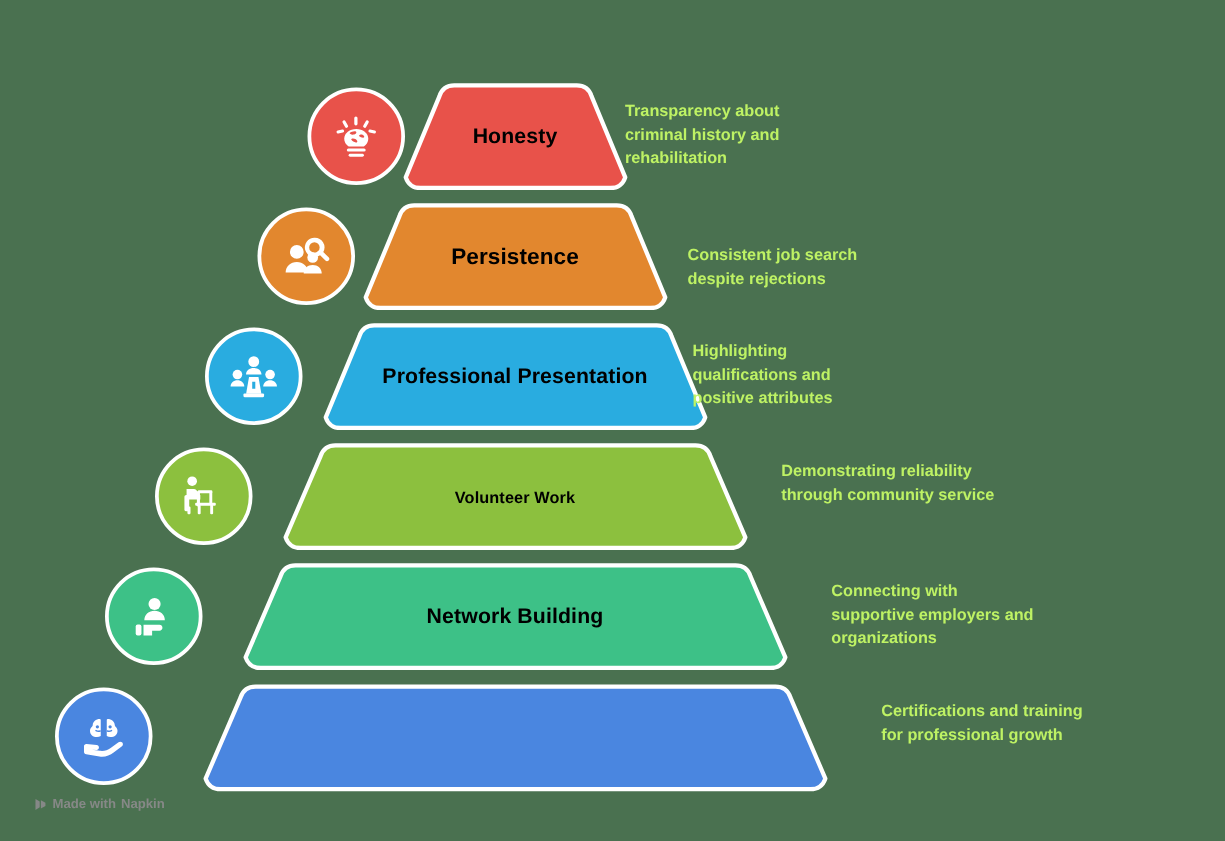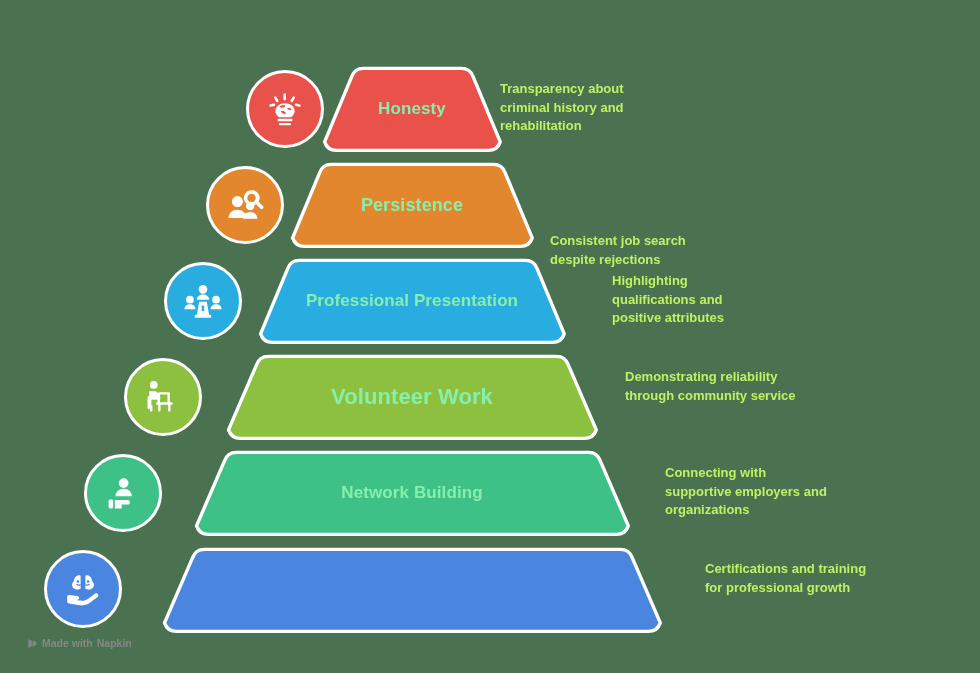--- a/index.html
+++ b/index.html
@@ -44,21 +44,21 @@
     display: block;
     overflow: visible;
   }
   .band-label {
     position: absolute;
     top: 0;
     left: 0;
     display: flex;
     align-items: center;
     justify-content: center;
-    color: #86efac;
+    color: #000000;
     font-weight: bold;
     letter-spacing: 0.1px;
     text-align: center;
     pointer-events: none;
     white-space: nowrap;
   }
   
   .caption {
     position: absolute;
     color: #bef264;
@@ -125,21 +125,21 @@
     <svg viewBox="0 0 64 64" width="44" height="44" aria-hidden="true">
       <g fill="#ffffff">
         <circle cx="21" cy="27" r="8"></circle>
         <path d="M8 51c0-7.2 5.8-12.2 13-12.2S34 43.8 34 51z"></path>
         <circle cx="39.5" cy="33.5" r="6.2"></circle>
         <path d="M29 52c0-5.8 4.7-9.8 10.5-9.8S50 46.2 50 52z"></path>
         <path d="M41.5 10.5a11.2 11.2 0 1 0 6.6 20.3l6.2 6.2a2.6 2.6 0 0 0 3.7-3.7l-6.2-6.2a11.2 11.2 0 0 0-10.3-16.6zm0 5.1a6.1 6.1 0 1 1 0 12.2 6.1 6.1 0 0 1 0-12.2z"></path>
       </g>
     </svg>
     </div>
-    <div class="caption" style="left: 550px; top: 195px; width: 170px; margin-top: 37px;">Consistent job search despite rejections</div>
+    <div class="caption" style="left: 550px; top: 195px; width: 170px;">Consistent job search despite rejections</div>
     <div class="band" style="left: 257.6px; top: 254.6px;">
       <svg width="308.8" height="92.8" viewBox="0 0 308.8 92.8">
         <path d="M 41.4 5.4 L 267.4 5.4 Q 276.4 5.4 279.2147557370253 13.94851742355848 L 306.2147557370253 78.85148257644153 Q 303.4 87.4 294.4 87.4 L 14.4 87.4 Q 5.4 87.4 2.5852442629746477 78.85148257644153 L 29.585244262974648 13.94851742355848 Q 32.4 5.4 41.4 5.4 Z" fill="#29ace0" stroke="#ffffff" stroke-width="3.4" stroke-linejoin="round"></path>
       </svg>
     </div>
     <div class="band-label" style="left: 263px; top: 260px; width: 298px; height: 82px; font-size: 17px;">Professional Presentation</div>
     <div class="icon-circle" style="left: 164px; top: 262px; width: 78px; height: 78px; background: rgb(41, 172, 224);">
     <svg viewBox="0 0 64 64" width="44" height="44" aria-hidden="true">
       <g fill="#ffffff">
         <circle cx="32" cy="15" r="6.3"></circle>
@@ -147,27 +147,27 @@
         <circle cx="13" cy="30" r="5.6"></circle>
         <path d="M5 44c0-4.4 3.6-7.3 8-7.3s8 2.9 8 7.3z"></path>
         <circle cx="51" cy="30" r="5.6"></circle>
         <path d="M43 44c0-4.4 3.6-7.3 8-7.3s8 2.9 8 7.3z"></path>
         <path d="M26.5 33h11l3.4 19.5H23.1z"></path>
         <rect x="20" y="52" width="24" height="4.4" rx="1.3"></rect>
         <path d="M30.2 38.5h3.6v8h-3.6z" fill="#29ace0"></path>
       </g>
     </svg>
     </div>
-    <div class="caption" style="left: 612px; top: 272px; width: 150px;">Highlighting qualifications and positive attributes</div>
+    <div class="caption" style="left: 554px; top: 272px; width: 150px;">Highlighting qualifications and positive attributes</div>
     <div class="band" style="left: 225.6px; top: 350.6px;">
       <svg width="372.8" height="92.8" viewBox="0 0 372.8 92.8">
         <path d="M 42.4 5.4 L 330.4 5.4 Q 339.4 5.4 342.30829467962354 13.917148704611956 L 370.30829467962354 78.88285129538805 Q 367.4 87.4 358.4 87.4 L 14.4 87.4 Q 5.4 87.4 2.4917053203764064 78.88285129538805 L 30.491705320376404 13.917148704611956 Q 33.4 5.4 42.4 5.4 Z" fill="#8cc03e" stroke="#ffffff" stroke-width="3.4" stroke-linejoin="round"></path>
       </svg>
     </div>
-    <div class="band-label" style="left: 231px; top: 356px; width: 362px; height: 82px; font-size: 22px;">Volunteer Work</div>
+    <div class="band-label" style="left: 231px; top: 356px; width: 362px; height: 82px; font-size: 13px;">Volunteer Work</div>
     <div class="icon-circle" style="left: 124px; top: 358px; width: 78px; height: 78px; background: rgb(140, 192, 62);">
     <svg viewBox="0 0 64 64" width="44" height="44" aria-hidden="true">
       <g fill="#ffffff">
         <circle cx="18.5" cy="14.5" r="5.6"></circle>
         <path d="M12 23.5h8.5c2.2 0 4 1.8 4 4v2.8c0 1.6-1.3 2.9-2.9 2.9H12z"></path>
         <rect x="9.5" y="30.5" width="5.6" height="19" rx="2.2"></rect>
         <path d="M12 30.5h16v5.4H12z"></path>
         <rect x="24" y="26" width="3.6" height="18" rx="1.4"></rect>
         <rect x="25" y="25" width="17" height="3.4" rx="1.3"></rect>
         <rect x="38.5" y="26" width="3.4" height="15" rx="1.3"></rect>

